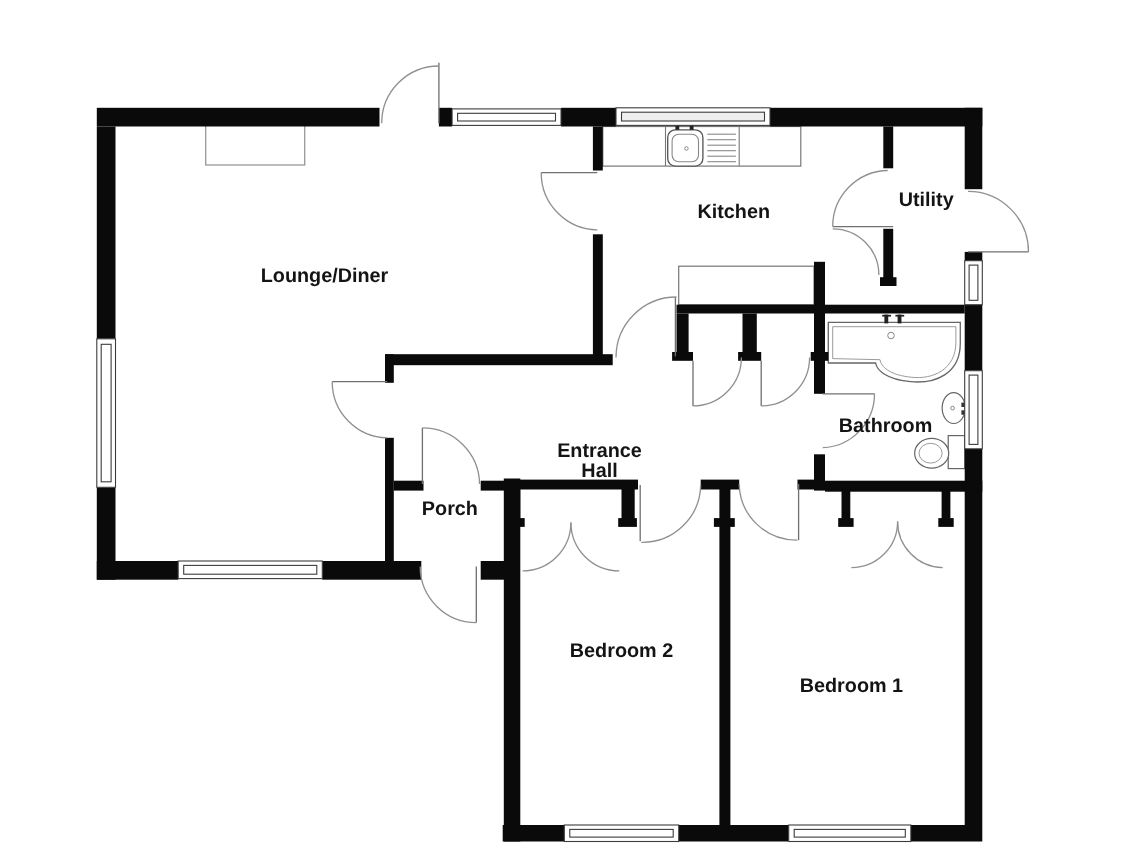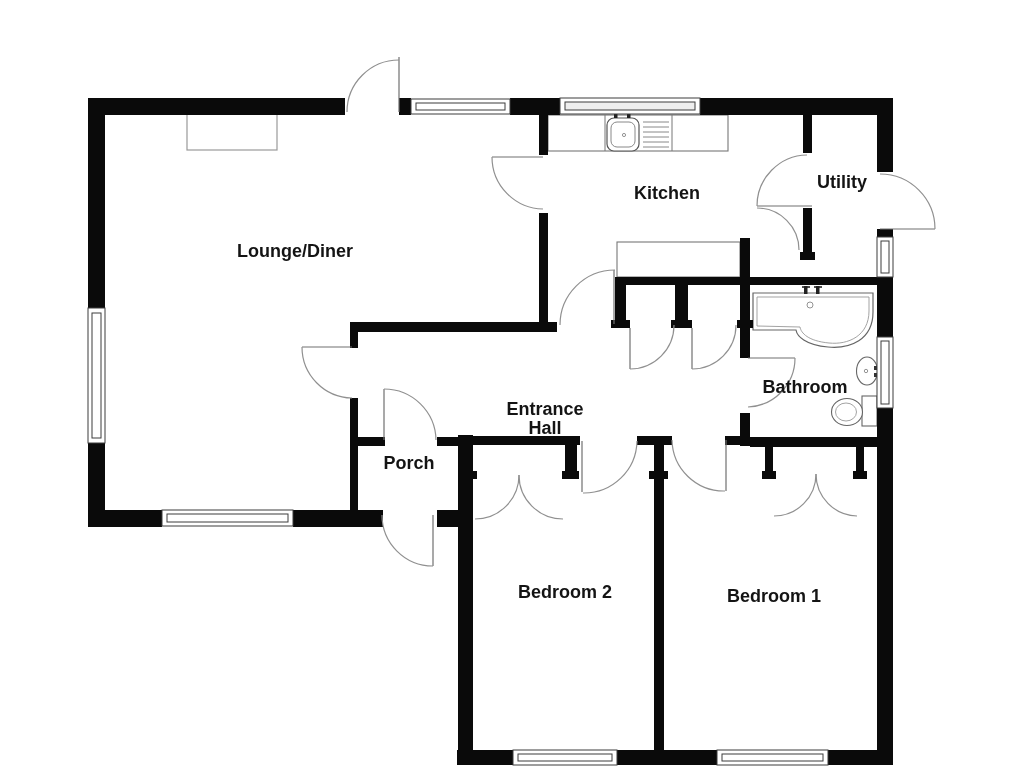--- a/index.html
+++ b/index.html
@@ -226,14 +226,14 @@
   </svg>
 
 
   <div class="room-label" style="left:295px;top:251px;">Lounge/Diner</div>
   <div class="room-label" style="left:667px;top:193px;">Kitchen</div>
   <div class="room-label" style="left:842px;top:182px;">Utility</div>
   <div class="room-label" style="left:805px;top:358px;margin-top:29px;">Bathroom</div>
   <div class="room-label wrap" style="left:545px;top:387px;">Entrance Hall</div>
   <div class="room-label" style="left:409px;top:463px;">Porch</div>
   <div class="room-label" style="left:565px;top:592px;">Bedroom 2</div>
-  <div class="room-label" style="left:774px;top:596px;">Bedroom 1</div>
+  <div class="room-label" style="left:774px;top:624px;">Bedroom 1</div>
 </div>
 
 </body></html>

